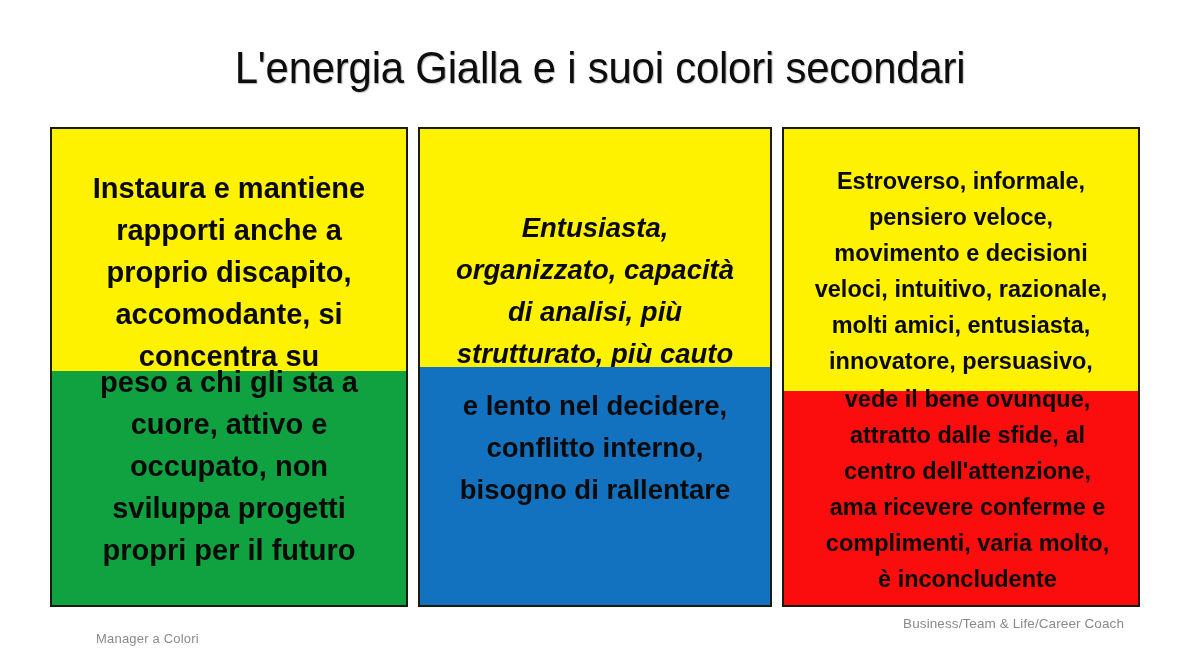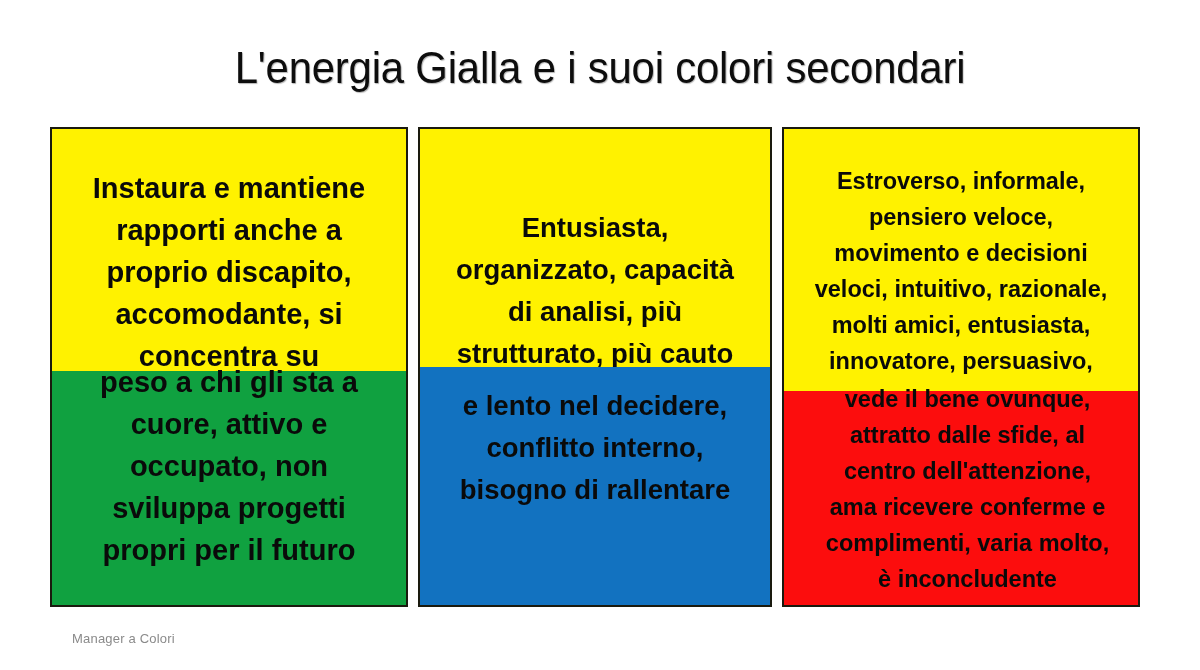--- a/index.html
+++ b/index.html
@@ -82,35 +82,35 @@
   .c1 .band-bottom { background: #10A140; height: 234px; }
   .c1 .band-text   { font-size: 29px; line-height: 42px; }
   .c1 .band-top .band-text    { margin-top: 86px; }
   .c1 .band-bottom .band-text { margin-top: -45px; }
 
   
   .c2 { width: 354px; }
   .c2 .band-top    { background: #FFF200; height: 238px; }
   .c2 .band-bottom { background: #1272C0; height: 238px; }
   .c2 .band-text   { font-size: 27.5px; line-height: 42px; }
-  .c2 .band-top .band-text    { margin-top: 86px; }
+  .c2 .band-top .band-text    { margin-top: 86px; font-style: italic; }
   .c2 .band-bottom .band-text { margin-top: -77px; }
 
   
   .c3 { width: 358px; }
   .c3 .band-top    { background: #FFF200; height: 286px; }
   .c3 .band-bottom { background: #FC0D0D; height: 233px; padding-left: 13px; }
   .c3 .band-text   { font-size: 23.5px; line-height: 36px; }
   .c3 .band-top .band-text    { margin-top: 22px; }
   .c3 .band-bottom .band-text { margin-top: -18px; }
 
   
   .footer-left {
     position: absolute;
-    left: 72px;
+    left: 96px;
     top: 630px;
     font-family: "Liberation Sans", sans-serif;
     font-size: 13px;
     line-height: 18px;
     color: #8a8a8a;
     letter-spacing: 0.2px;
   }
   .footer-right {
     position: absolute;
     right: 76px;
@@ -180,13 +180,14 @@
 complimenti, varia molto,
 è inconcludente</div>
     </div>
   </div>
 
 </div>
 
 <div class="footer-left">Manager a Colori</div>
 
 <div class="footer-right">
+  <div>Business/Team &amp; Life/Career Coach</div>
 </div>
 
 </body></html>

